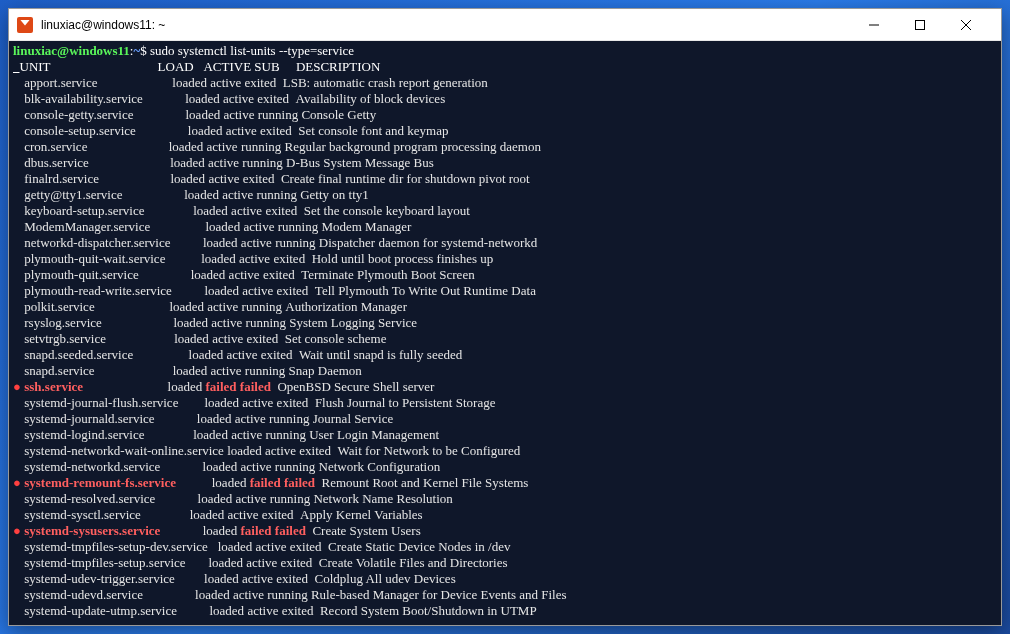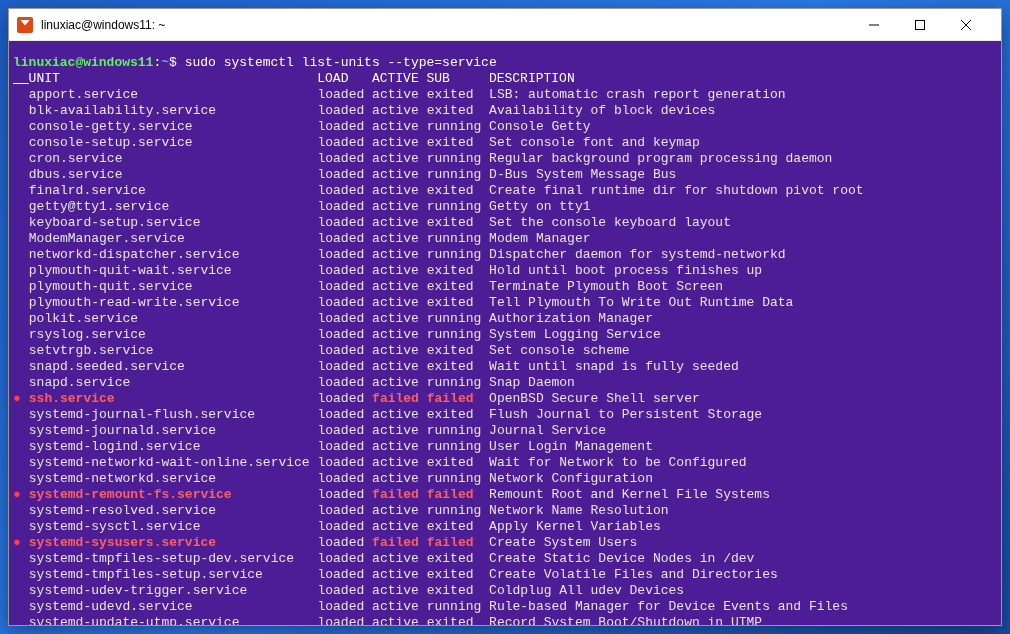--- a/index.html
+++ b/index.html
@@ -61,25 +61,25 @@
       height: 100%;
       display: flex;
       align-items: center;
       justify-content: center;
       cursor: pointer;
       color: #000;
     }
     .win-btn svg { width: 10px; height: 10px; }
     .terminal {
       flex: 1;
-      background: #4c1d95;
-      font-family: Liberation Mono, monospace;
+      background: #0f172a;
+      font-family: Liberation Serif, serif;
       font-size: 13px;
       line-height: 16px;
-      padding: 14px 4px;
+      padding: 2px 4px;
       overflow: hidden;
       white-space: pre;
       color: #e5e5e5;
     }
     .prompt-user { color: #5af55a; font-weight: bold; }
     .prompt-sep { color: #ffffff; }
     .prompt-path { color: #6aa0ff; font-weight: bold; }
     .prompt-cmd { color: #ffffff; }
     .headers {
       color: #ffffff;

